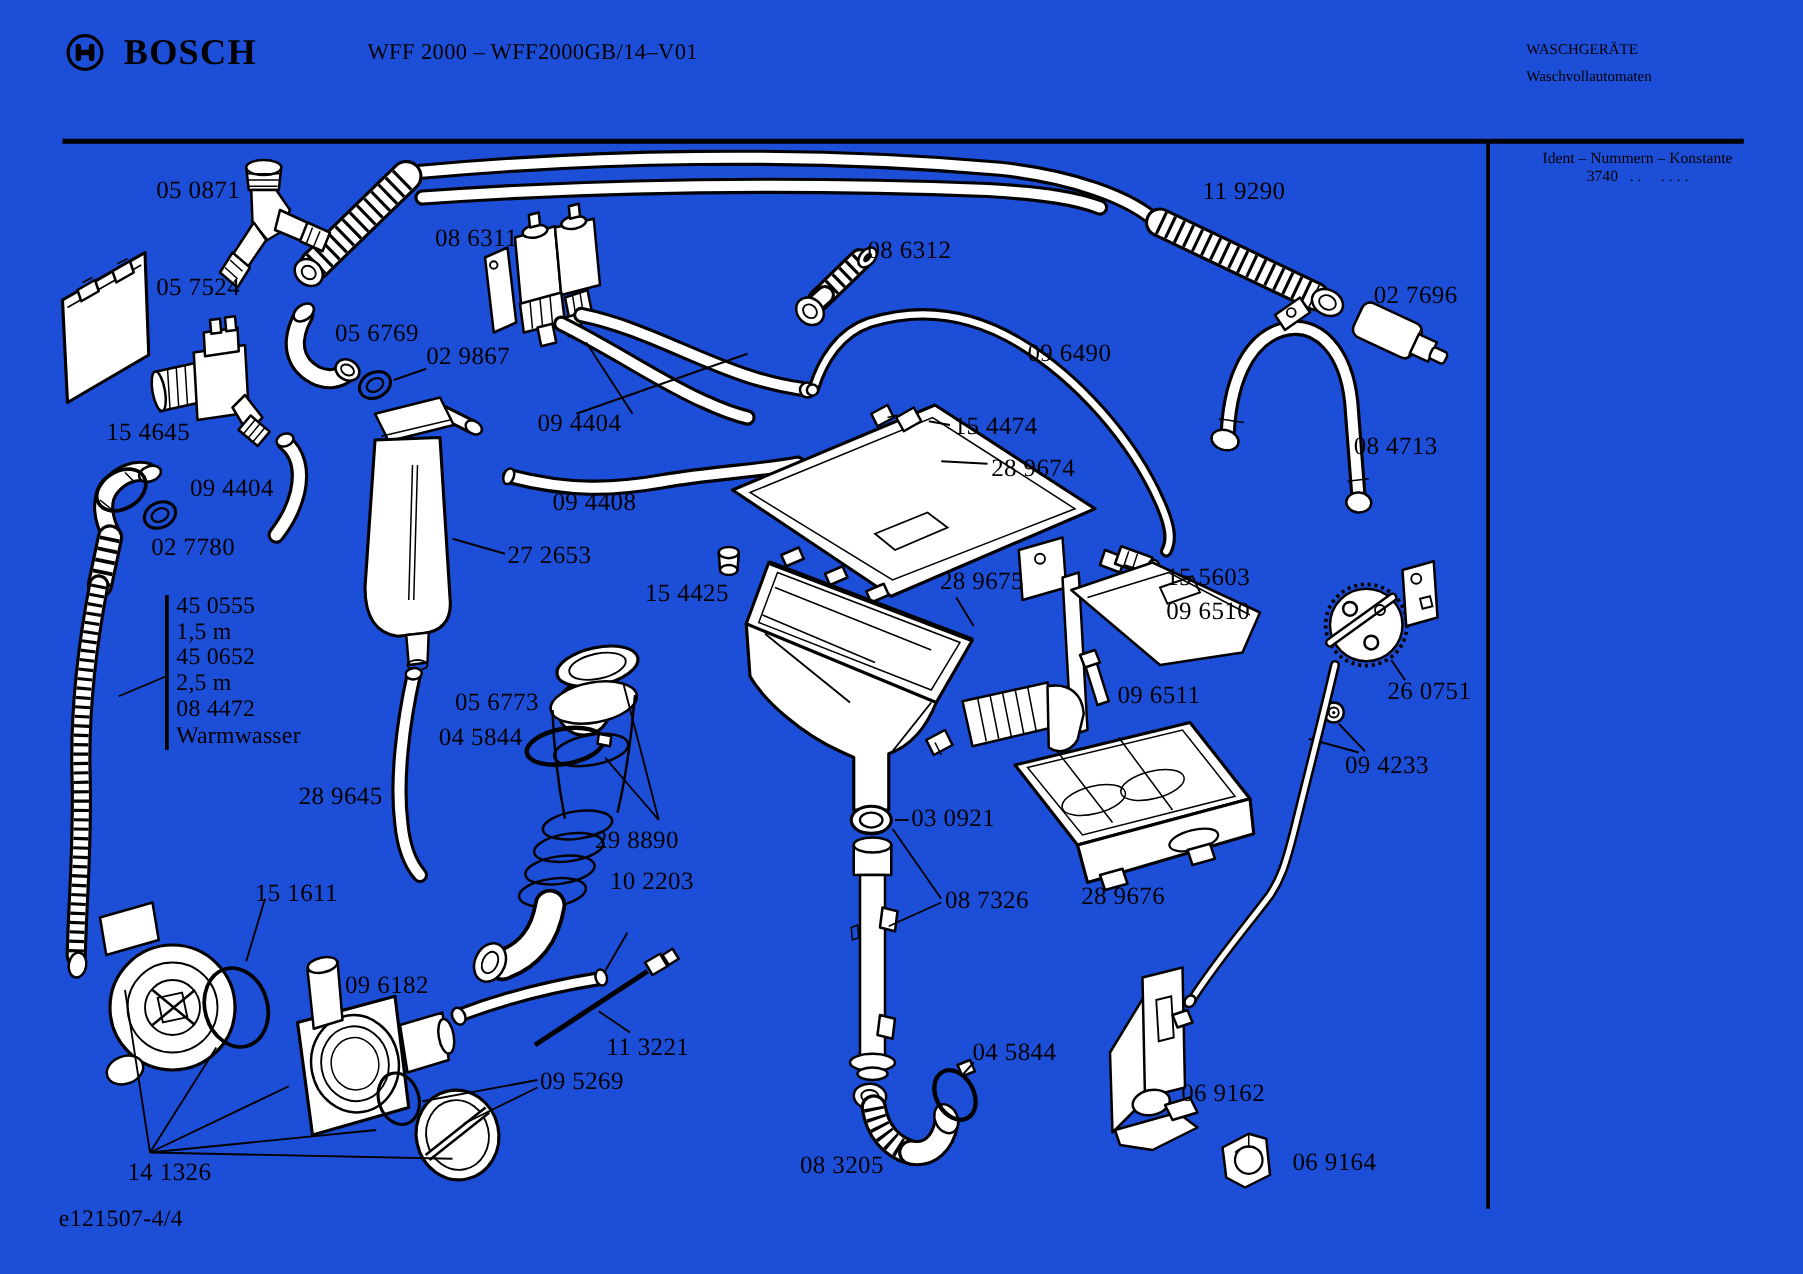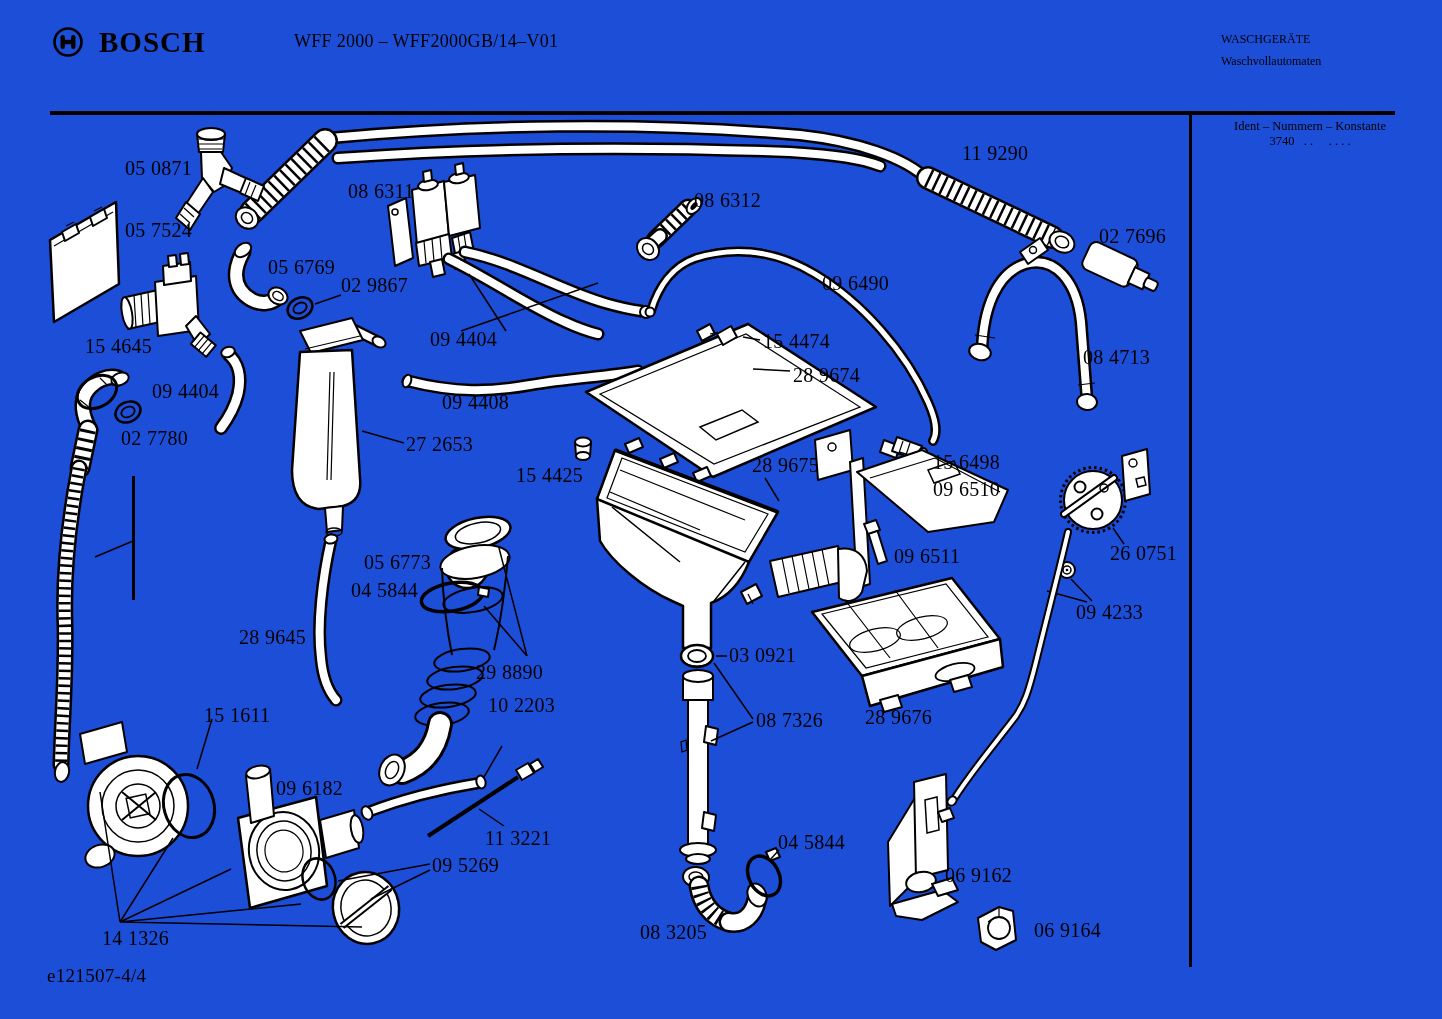--- a/index.html
+++ b/index.html
@@ -433,42 +433,50 @@
     <div>Waschvollautomaten</div>
   </div>
   <div class="hrule"></div>
   <div class="vrule"></div>
   <div class="ident">
     <div>Ident – Nummern – Konstante</div>
     <div class="l2">3740   . .     . . . .</div>
   </div>
 
   <div class="hose-bar"></div>
+  <div class="hose-note">
+      <div>45 0555</div>
+      <div>1,5 m</div>
+      <div>45 0652</div>
+      <div>2,5 m</div>
+      <div>08 4472</div>
+      <div>Warmwasser</div>
+    </div>
 
   <div>
-      <div class="part-label" style="left: 125px; top: 157px; text-align: right;">05 0871</div>
+      <div class="part-label" style="left: 125px; top: 141px; text-align: right;">05 0871</div>
       <div class="part-label" style="left: 125px; top: 219px;">05 7524</div>
       <div class="part-label" style="left: 268px; top: 256px;">05 6769</div>
       <div class="part-label" style="left: 341px; top: 274px;">02 9867</div>
       <div class="part-label" style="left: 85px; top: 335px;">15 4645</div>
       <div class="part-label" style="left: 152px; top: 380px;">09 4404</div>
       <div class="part-label" style="left: 121px; top: 427px;">02 7780</div>
       <div class="part-label" style="left: 348px; top: 180px;">08 6311</div>
       <div class="part-label" style="left: 430px; top: 328px;">09 4404</div>
       <div class="part-label" style="left: 442px; top: 391px;">09 4408</div>
       <div class="part-label" style="left: 406px; top: 433px;">27 2653</div>
       <div class="part-label" style="left: 516px; top: 464px;">15 4425</div>
       <div class="part-label" style="left: 694px; top: 189px;">08 6312</div>
       <div class="part-label" style="left: 763px; top: 330px;">15 4474</div>
       <div class="part-label" style="left: 793px; top: 364px;">28 9674</div>
       <div class="part-label" style="left: 822px; top: 272px;">09 6490</div>
       <div class="part-label" style="left: 962px; top: 142px;">11 9290</div>
       <div class="part-label" style="left: 1099px; top: 225px;">02 7696</div>
       <div class="part-label" style="left: 1083px; top: 346px;">08 4713</div>
-      <div class="part-label" style="left: 933px; top: 451px;">15 6498</div>
+      <div class="part-label" style="left: 933px; top: 451px;">15 5603</div>
       <div class="part-label" style="left: 933px; top: 478px;">09 6510</div>
       <div class="part-label" style="left: 894px; top: 545px;">09 6511</div>
       <div class="part-label" style="left: 1110px; top: 542px;">26 0751</div>
       <div class="part-label" style="left: 1076px; top: 601px;">09 4233</div>
       <div class="part-label" style="left: 752px; top: 454px;">28 9675</div>
       <div class="part-label" style="left: 729px; top: 644px;">03 0921</div>
       <div class="part-label" style="left: 756px; top: 709px;">08 7326</div>
       <div class="part-label" style="left: 865px; top: 706px;">28 9676</div>
       <div class="part-label" style="left: 239px; top: 626px;">28 9645</div>
       <div class="part-label" style="left: 364px; top: 551px;">05 6773</div>

